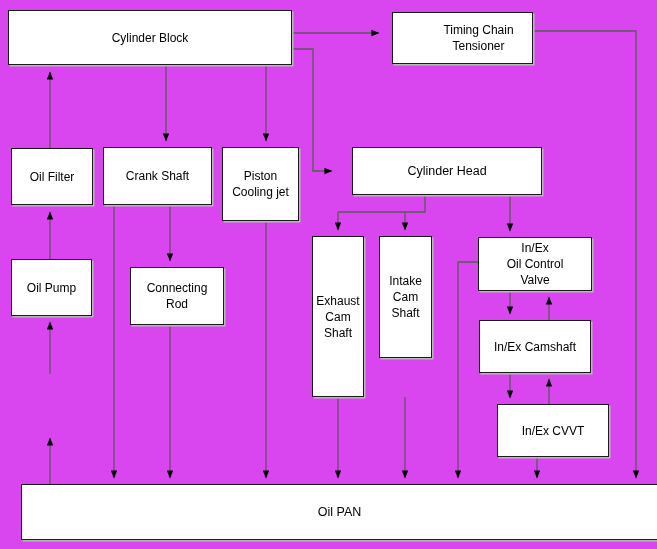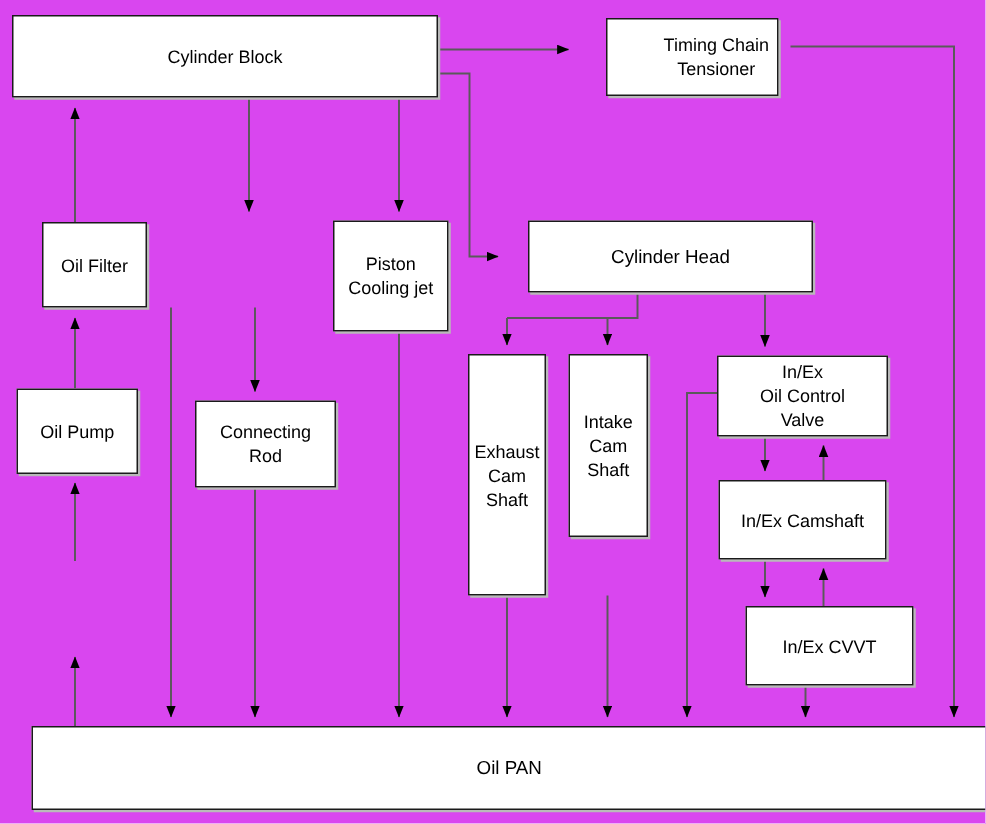--- a/index.html
+++ b/index.html
@@ -102,26 +102,29 @@
 
       <path d="M537,457 L537,478" marker-end="url(#ah)"></path>
 
       <path d="M527,31 L636,31 L636,478" marker-end="url(#ah)"></path>
     </g>
   </svg>
 
   <div class="node" style="left:8px;top:10px;width:284px;height:55px;">
     <span>Cylinder Block</span>
   </div>
-  <div class="node" style="left:404px;top:12px;width:115px;height:52px;padding-left:32px;">
+  <div class="node" style="left:392px;top:12px;width:141px;height:52px;padding-left:32px;">
     <span>Timing Chain
 Tensioner</span>
   </div>
-  <div class="node" style="left:28px;top:148px;width:70px;height:57px;text-align:center;">
+  <div class="node" style="left:11px;top:148px;width:82px;height:57px;text-align:center;">
     <span>Oil Filter</span>
+  </div>
+  <div class="node" style="left:103px;top:147px;width:109px;height:58px;">
+    <span>Crank Shaft</span>
   </div>
   <div class="node" style="left:222px;top:147px;width:77px;height:74px;">
     <span>Piston
 Cooling jet</span>
   </div>
   <div class="node wide" style="left:339px;top:147px;width:190px;height:48px;">
     <span>Cylinder Head</span>
   </div>
   <div class="node" style="left:11px;top:259px;width:81px;height:57px;">
     <span>Oil Pump</span>

